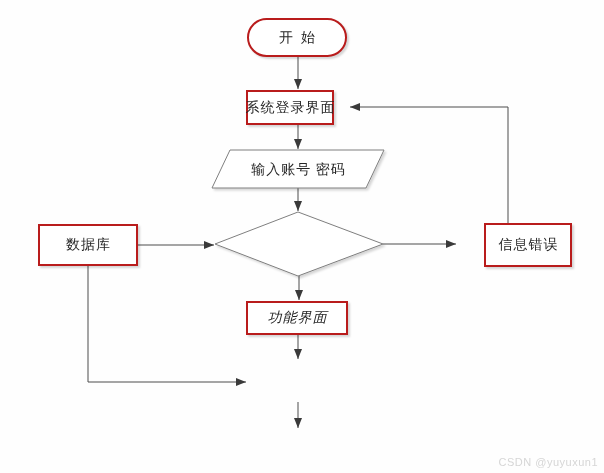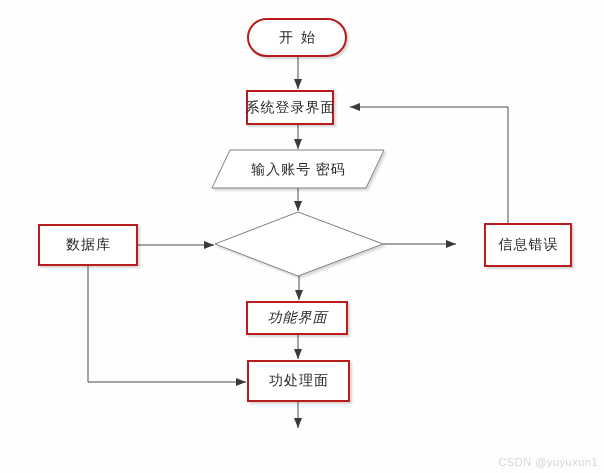--- a/index.html
+++ b/index.html
@@ -109,20 +109,17 @@
   </div>
 
   <div class="node rect-error">
     <span class="lbl">信息错误</span>
   </div>
 
   <div class="node rect-function">
     <span class="lbl">功能界面</span>
   </div>
 
-  <div class="node rect-processing">
-    <span class="lbl">功处理面</span>
-  </div>
 
 
   <div class="watermark">CSDN @yuyuxun1</div>
 
 </div>
 
 </body></html>

